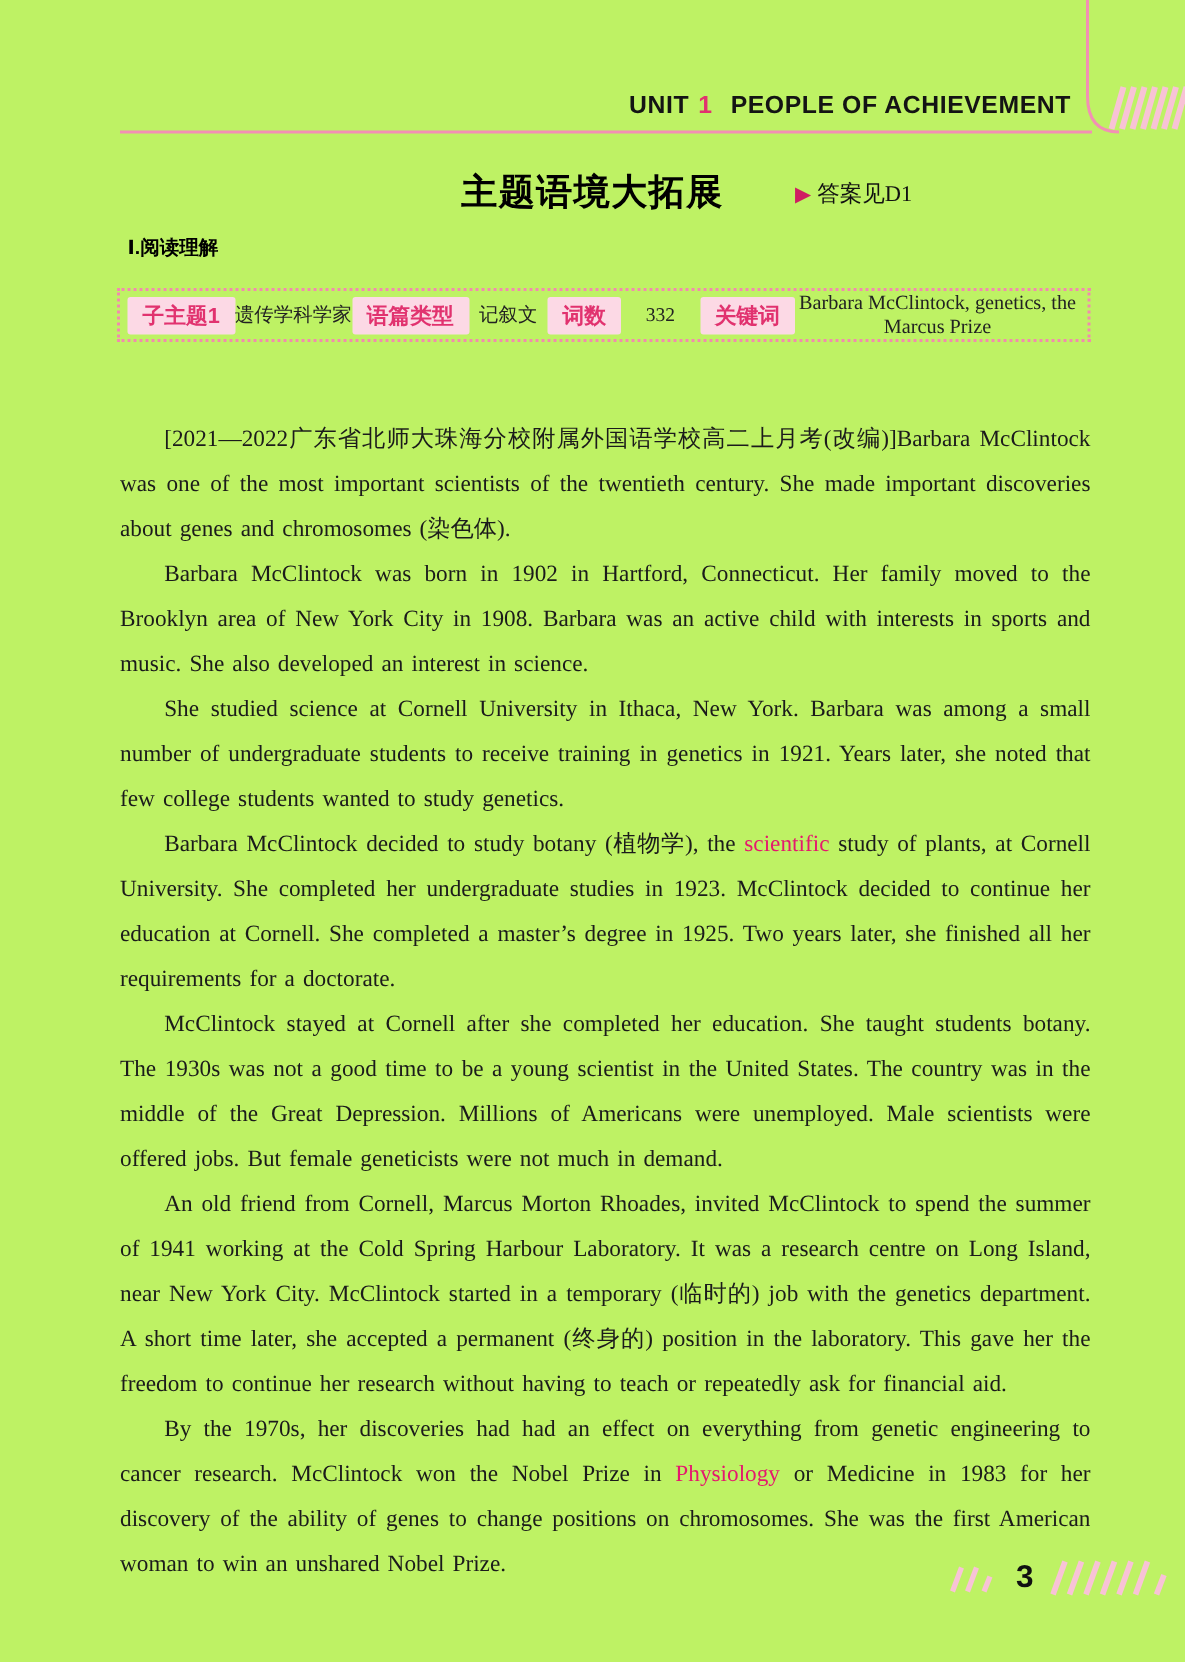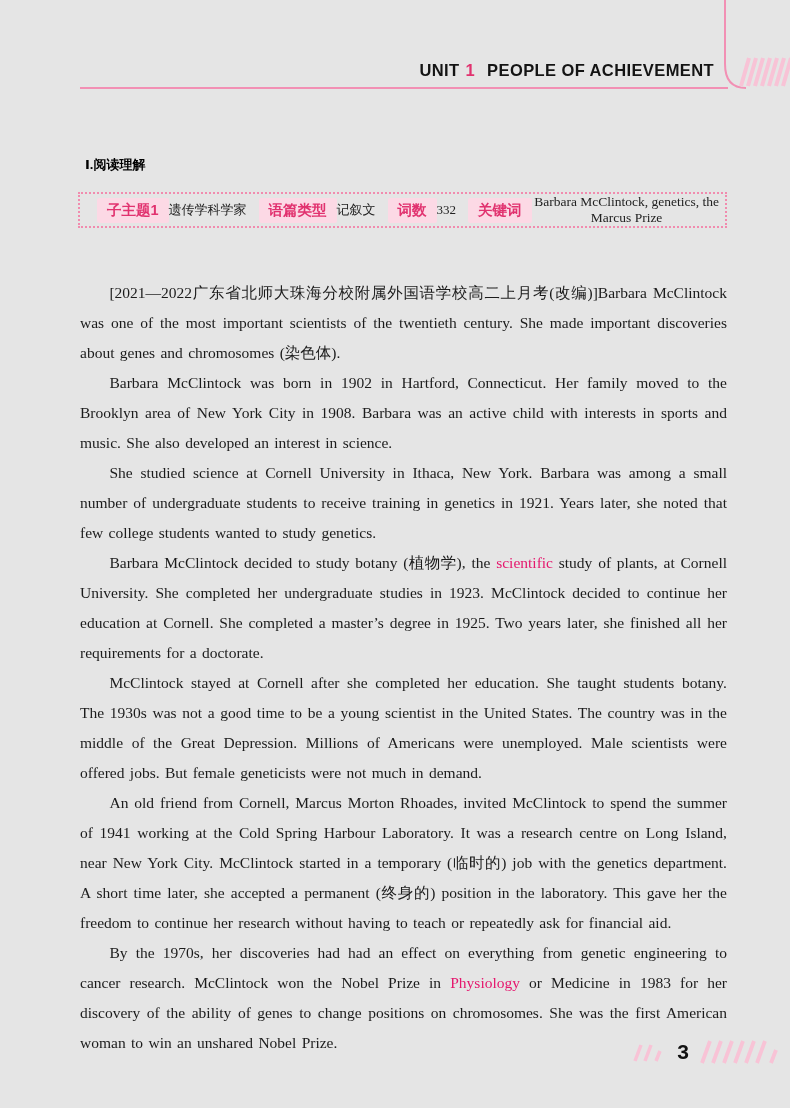--- a/index.html
+++ b/index.html
@@ -1,19 +1,19 @@
 <!DOCTYPE html>
 <html><head>
 <meta charset="utf-8">
 <style>
   html,body{margin:0;padding:0;background:#ffffff;}
   .page{
     position:relative;
     width:790px;height:1108px;
-    background:#e5e5e5;
+    background:#bef264;
     overflow:hidden;
     font-family:"Liberation Serif","DejaVu Serif",serif;
     color:#1b1b1b;
   }
   
   .header-deco{position:absolute;top:0;left:0;pointer-events:none;}
   .header-bar{
     position:absolute;top:61px;right:76px;
     font-family:"Liberation Sans","DejaVu Sans",sans-serif;
     font-weight:bold;font-size:16.5px;letter-spacing:.4px;color:#141414;
@@ -44,21 +44,21 @@
     position:absolute;top:192px;left:78px;width:649px;height:36px;
     box-sizing:border-box;
     border:2px dotted #f18bae;
     display:flex;align-items:center;
     padding:0 5px;
   }
   .chip{
     background:#fcd9e5;color:#e1326f;
     font-family:"Liberation Sans","DejaVu Sans",sans-serif;
     font-weight:bold;font-size:14.5px;
-    padding:3px 10px;border-radius:2px;white-space:nowrap;margin-left:12px;
+    padding:3px 10px;border-radius:2px;white-space:nowrap;
   }
   .info-val{flex:1;text-align:center;font-size:13px;color:#222;white-space:nowrap;}
   .info-val.keywords{
     flex:0 0 190px;font-size:13.5px;line-height:1.2;
     white-space:normal;
   }
   
   .passage{
     position:absolute;top:230px;left:80px;width:647px;margin-top:48px;
   }
@@ -94,20 +94,26 @@
       <line x1="777" y1="58" x2="769" y2="86"></line>
       <line x1="784" y1="58" x2="776" y2="86"></line>
       <line x1="791" y1="58" x2="783" y2="86"></line>
     </g>
   </svg>
 
   <div class="header-bar">
     <span>UNIT</span><span class="unit-num">1</span><span>PEOPLE OF ACHIEVEMENT</span>
   </div>
 
+  <div class="title-row">
+    <h1 class="page-title">主题语境大拓展</h1>
+    <div class="answer-ref">
+      <span class="tri">▶</span><span>答案见D1</span>
+    </div>
+  </div>
 
   <h2 class="section-heading">Ⅰ.阅读理解</h2>
 
   <div class="info-bar">
     <span class="chip">子主题1</span>
     <span class="info-val">遗传学科学家</span>
     <span class="chip">语篇类型</span>
     <span class="info-val">记叙文</span>
     <span class="chip">词数</span>
     <span class="info-val">332</span>

